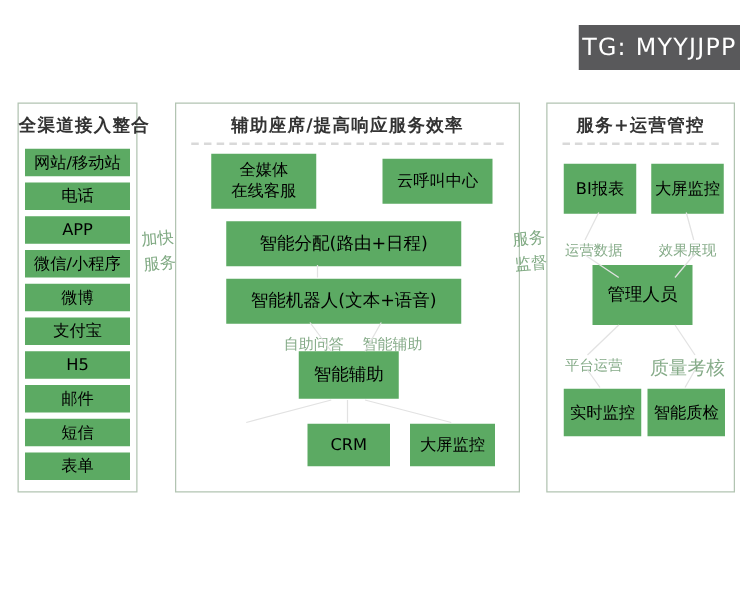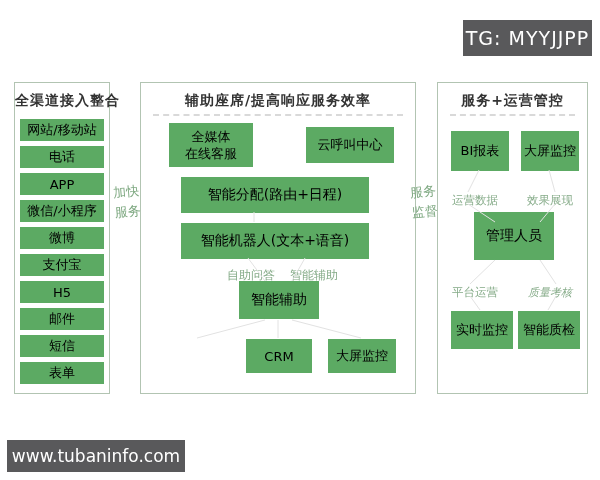--- a/index.html
+++ b/index.html
@@ -113,21 +113,20 @@
 
     <div class="gbox abs fs13" style="left:13px;top:48px;width:58px;height:40px;">BI报表</div>
     <div class="gbox abs fs13" style="left:83px;top:48px;width:58px;height:40px;">大屏监控</div>
 
     <div class="small-label" style="left:3px;top:110px;width:68px;font-size:11.5px;">运营数据</div>
     <div class="small-label" style="left:78px;top:110px;width:68px;font-size:11.5px;">效果展现</div>
 
     <div class="gbox abs fs14" style="left:36px;top:129px;width:80px;height:48px;font-family:Liberation Mono, monospace;">管理人员</div>
 
     <div class="small-label" style="left:3px;top:202px;width:68px;font-size:11.5px;">平台运营</div>
-    <div class="small-label" style="left:78px;top:202px;width:68px;font-size:11px;font-style:italic;">质量考核</div>
+    <div class="small-label" style="left:78px;top:202px;width:68px;font-size:15px;">质量考核</div>
 
     <div class="gbox abs fs13" style="left:13px;top:228px;width:62px;height:38px;">实时监控</div>
     <div class="gbox abs fs13" style="left:80px;top:228px;width:62px;height:38px;">智能质检</div>
   </div>
 
-  <div class="badge site">www.tubaninfo.com</div>
 
 </div>
 
 </body></html>

